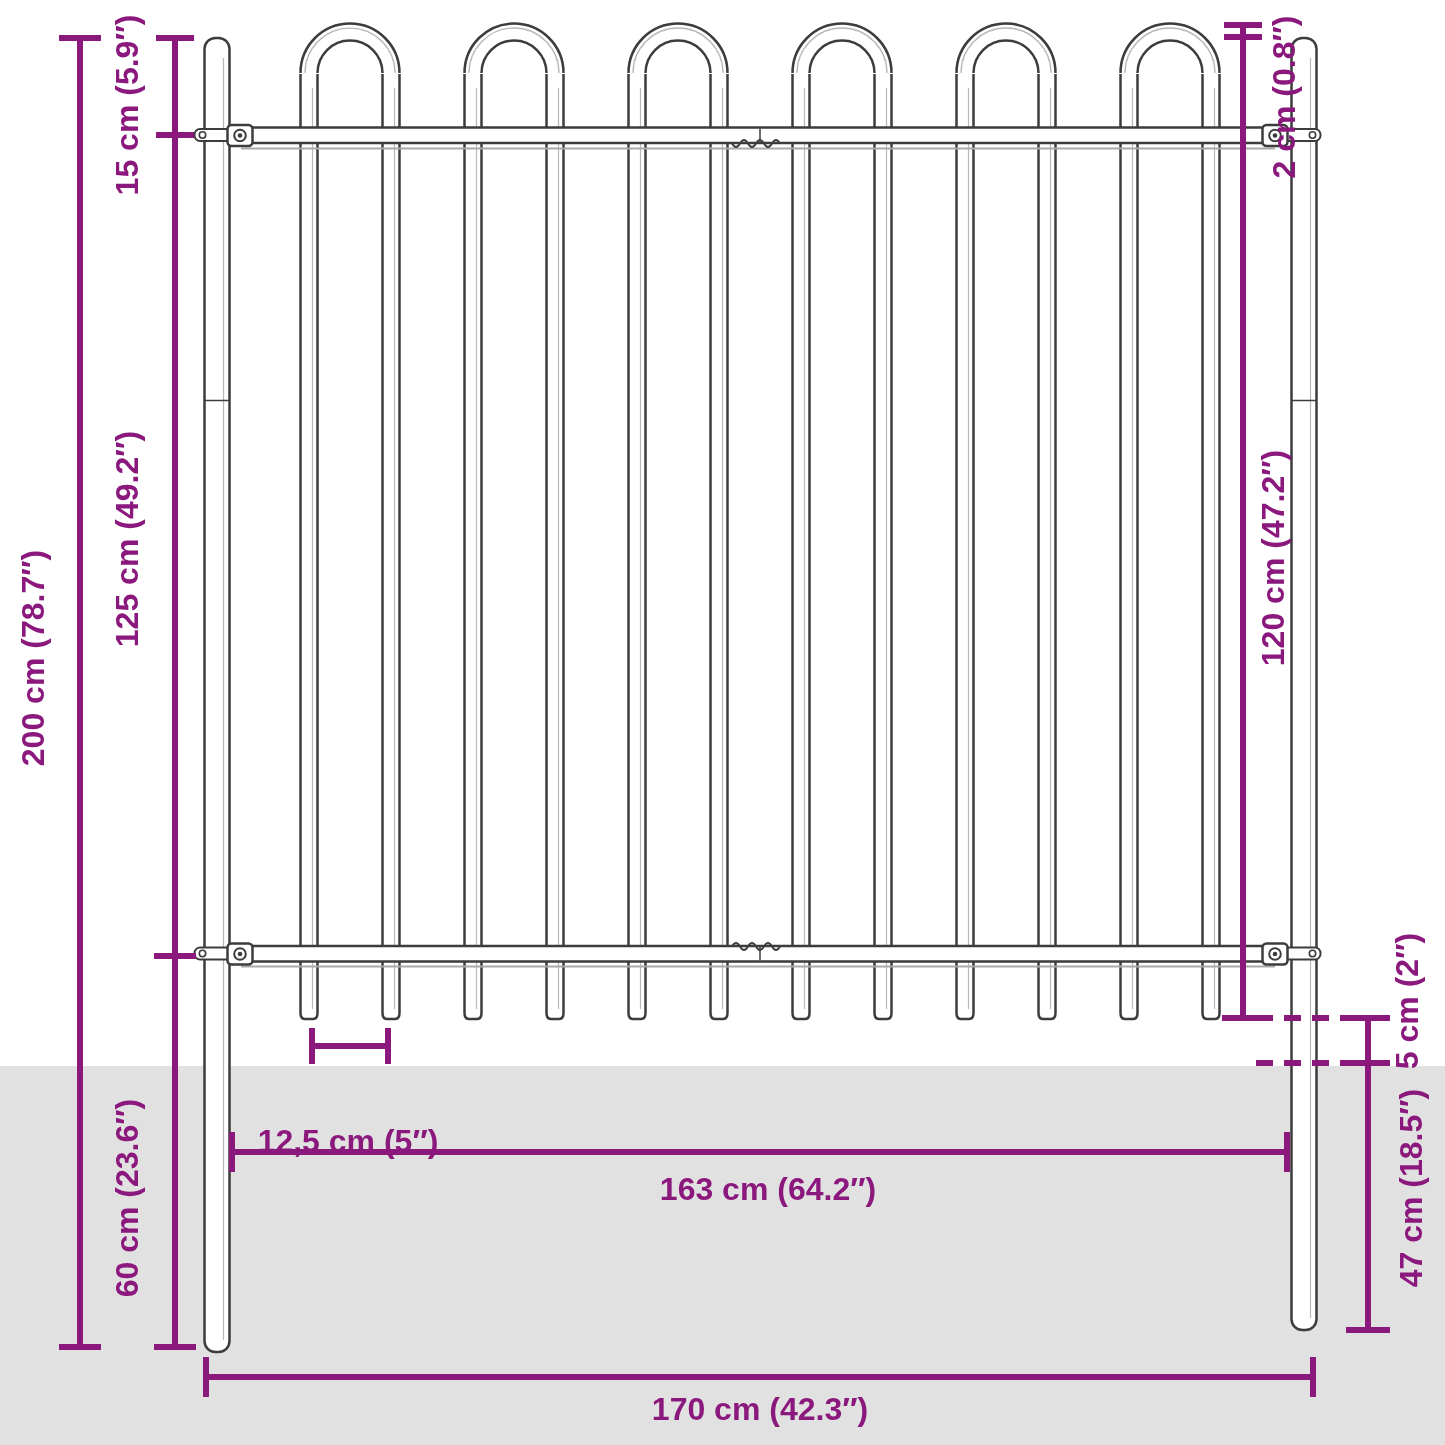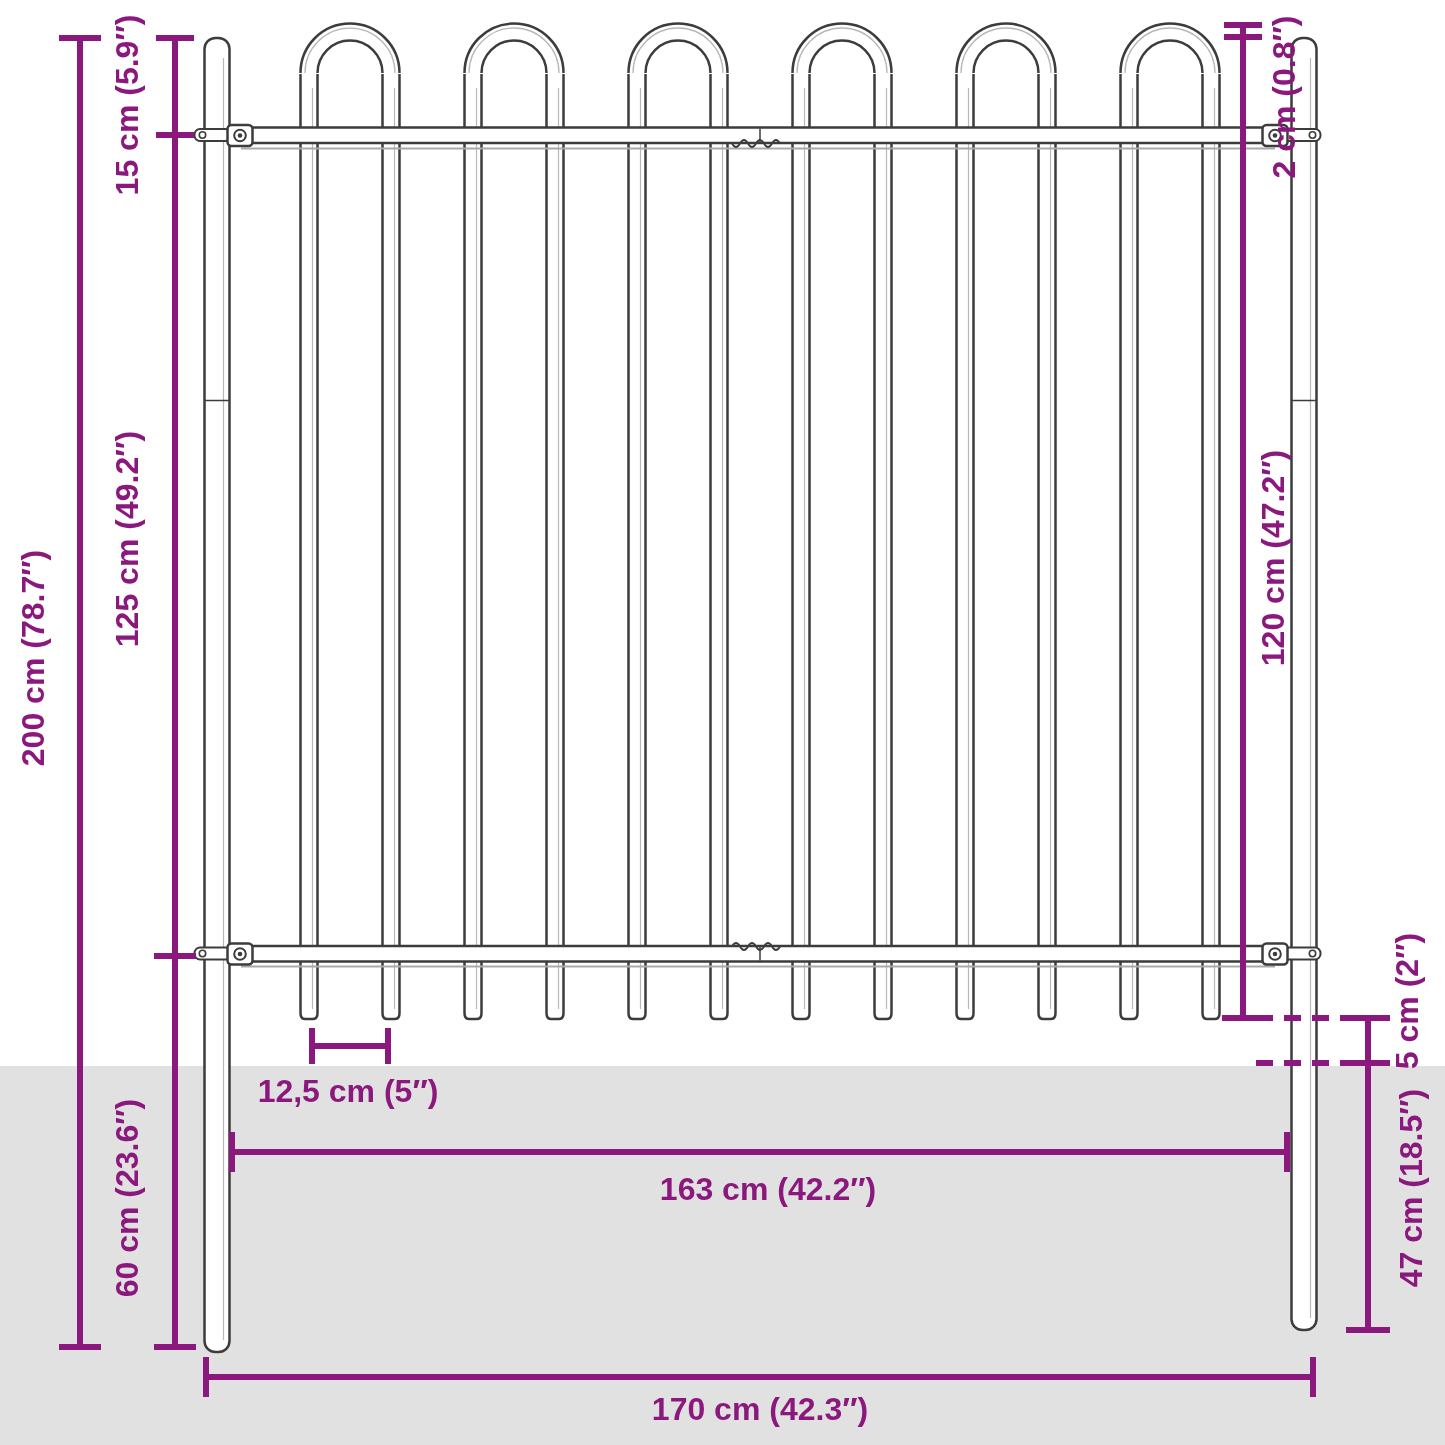--- a/index.html
+++ b/index.html
@@ -190,16 +190,16 @@
   </svg>
 
   <div class="dim-label v" style="left:33px;top:658px">200 cm (78.7″)</div>
   <div class="dim-label v" style="left:127px;top:105px">15 cm (5.9″)</div>
   <div class="dim-label v" style="left:127px;top:539px">125 cm (49.2″)</div>
   <div class="dim-label v" style="left:127px;top:1198px">60 cm (23.6″)</div>
   <div class="dim-label v" style="left:1284px;top:97px">2 cm (0.8″)</div>
   <div class="dim-label v" style="left:1273px;top:558px">120 cm (47.2″)</div>
   <div class="dim-label v" style="left:1407px;top:1001px">5 cm (2″)</div>
   <div class="dim-label v" style="left:1411px;top:1188px">47 cm (18.5″)</div>
-  <div class="dim-label" style="left:348px;top:1091px">12,5 cm (5″)</div>
-  <div class="dim-label" style="left:768px;top:1189px">163 cm (42.2″)</div>
+  <div class="dim-label" style="left:348px;top:1141px">12,5 cm (5″)</div>
+  <div class="dim-label" style="left:768px;top:1189px">163 cm (64.2″)</div>
   <div class="dim-label" style="left:760px;top:1409px">170 cm (42.3″)</div>
 </div>
 
 </body></html>

